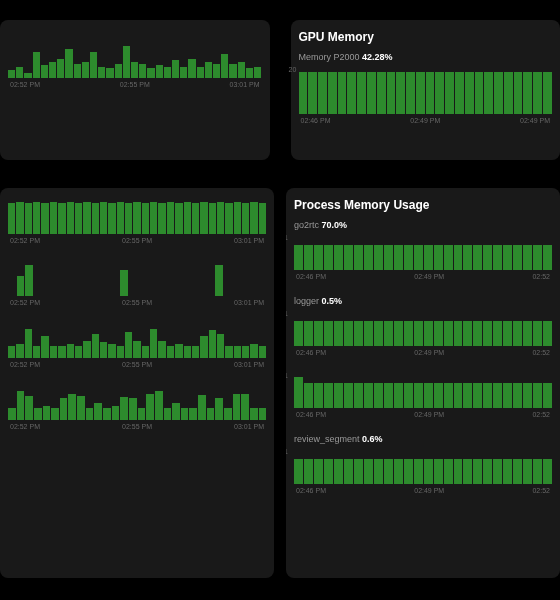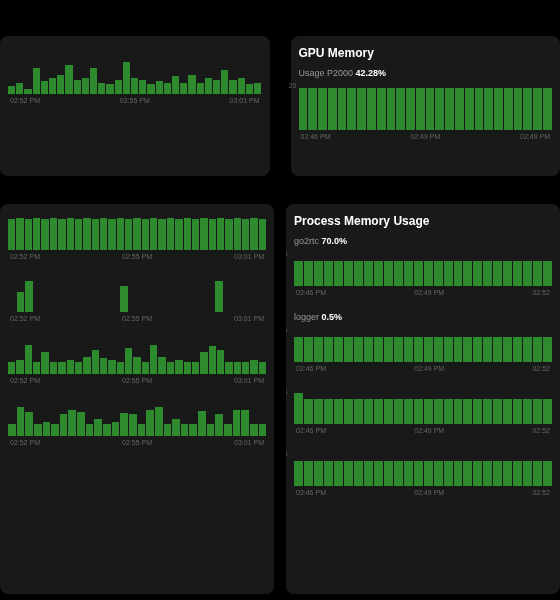--- a/index.html
+++ b/index.html
@@ -1,18 +1,18 @@
 <!DOCTYPE html>
 <html><head>
 <meta charset="utf-8">
 <style>
 *{margin:0;padding:0;box-sizing:border-box}
 body{background:#000;font-family:-apple-system,BlinkMacSystemFont,'Segoe UI',sans-serif;width:560px;height:600px;overflow:hidden;color:#eee}
 .panel{background:#191919;border-radius:8px;padding:10px 8px 6px 8px;position:relative}
-.row1{display:grid;grid-template-columns:1fr 1fr;gap:21px;height:140px;margin-top:36px}
+.row1{display:grid;grid-template-columns:1fr 1fr;gap:21px;height:140px;margin-top:20px}
 .row2{display:grid;grid-template-columns:1fr 1fr;gap:12px;margin-top:28px;height:390px}
 .title{font-size:12px;font-weight:600;color:#fff;margin-bottom:8px}
 .label{font-size:9px;color:#999;margin-bottom:4px}
 .label b{color:#fff;font-weight:600}
 .chart{position:relative;height:36px;display:flex;align-items:flex-end;gap:1px;width:100%}
 .chart-tall{height:48px}
 .bar{background:#2d8b2d;flex:1;min-width:0}
 .axis{display:flex;justify-content:space-between;font-size:7px;color:#666;margin-top:3px;padding:0 2px}
 .ytick{position:absolute;left:-10px;font-size:7px;color:#666}
 .stack{display:flex;flex-direction:column;gap:10px}
@@ -60,21 +60,21 @@
     <div class="axis">
       <span>02:52 PM</span>
       <span>02:55 PM</span>
       <span>03:01 PM</span>
     </div>
   </div>
 
   <div class="panel">
     <div class="title">GPU Memory</div>
     <div class="label">
-      <span>Usage P2000</span> <b>42.28%</b>
+      <span>Memory P2000</span> <b>42.28%</b>
     </div>
     <div style="position:relative">
       <span class="ytick" style="top:0">20</span>
       <div class="chart chart-tall">
           <div class="bar" style="height: 88%;"></div>
           <div class="bar" style="height: 88%;"></div>
           <div class="bar" style="height: 88%;"></div>
           <div class="bar" style="height: 88%;"></div>
           <div class="bar" style="height: 88%;"></div>
           <div class="bar" style="height: 88%;"></div>
@@ -385,20 +385,21 @@
               <div class="bar" style="height: 70%;"></div>
             </div>
           </div>
           <div class="axis">
             <span>02:46 PM</span>
             <span>02:49 PM</span>
             <span>02:52</span>
           </div>
         </div>
         <div class="subchart">
+          <div class="label"><span>review_segment</span> <b>0.6%</b></div>
           <div style="position: relative;">
             <span class="ytick" style="top: 0px;">1</span>
             <div class="chart">
               <div class="bar" style="height: 70%;"></div>
               <div class="bar" style="height: 70%;"></div>
               <div class="bar" style="height: 70%;"></div>
               <div class="bar" style="height: 70%;"></div>
               <div class="bar" style="height: 70%;"></div>
               <div class="bar" style="height: 70%;"></div>
               <div class="bar" style="height: 70%;"></div>

